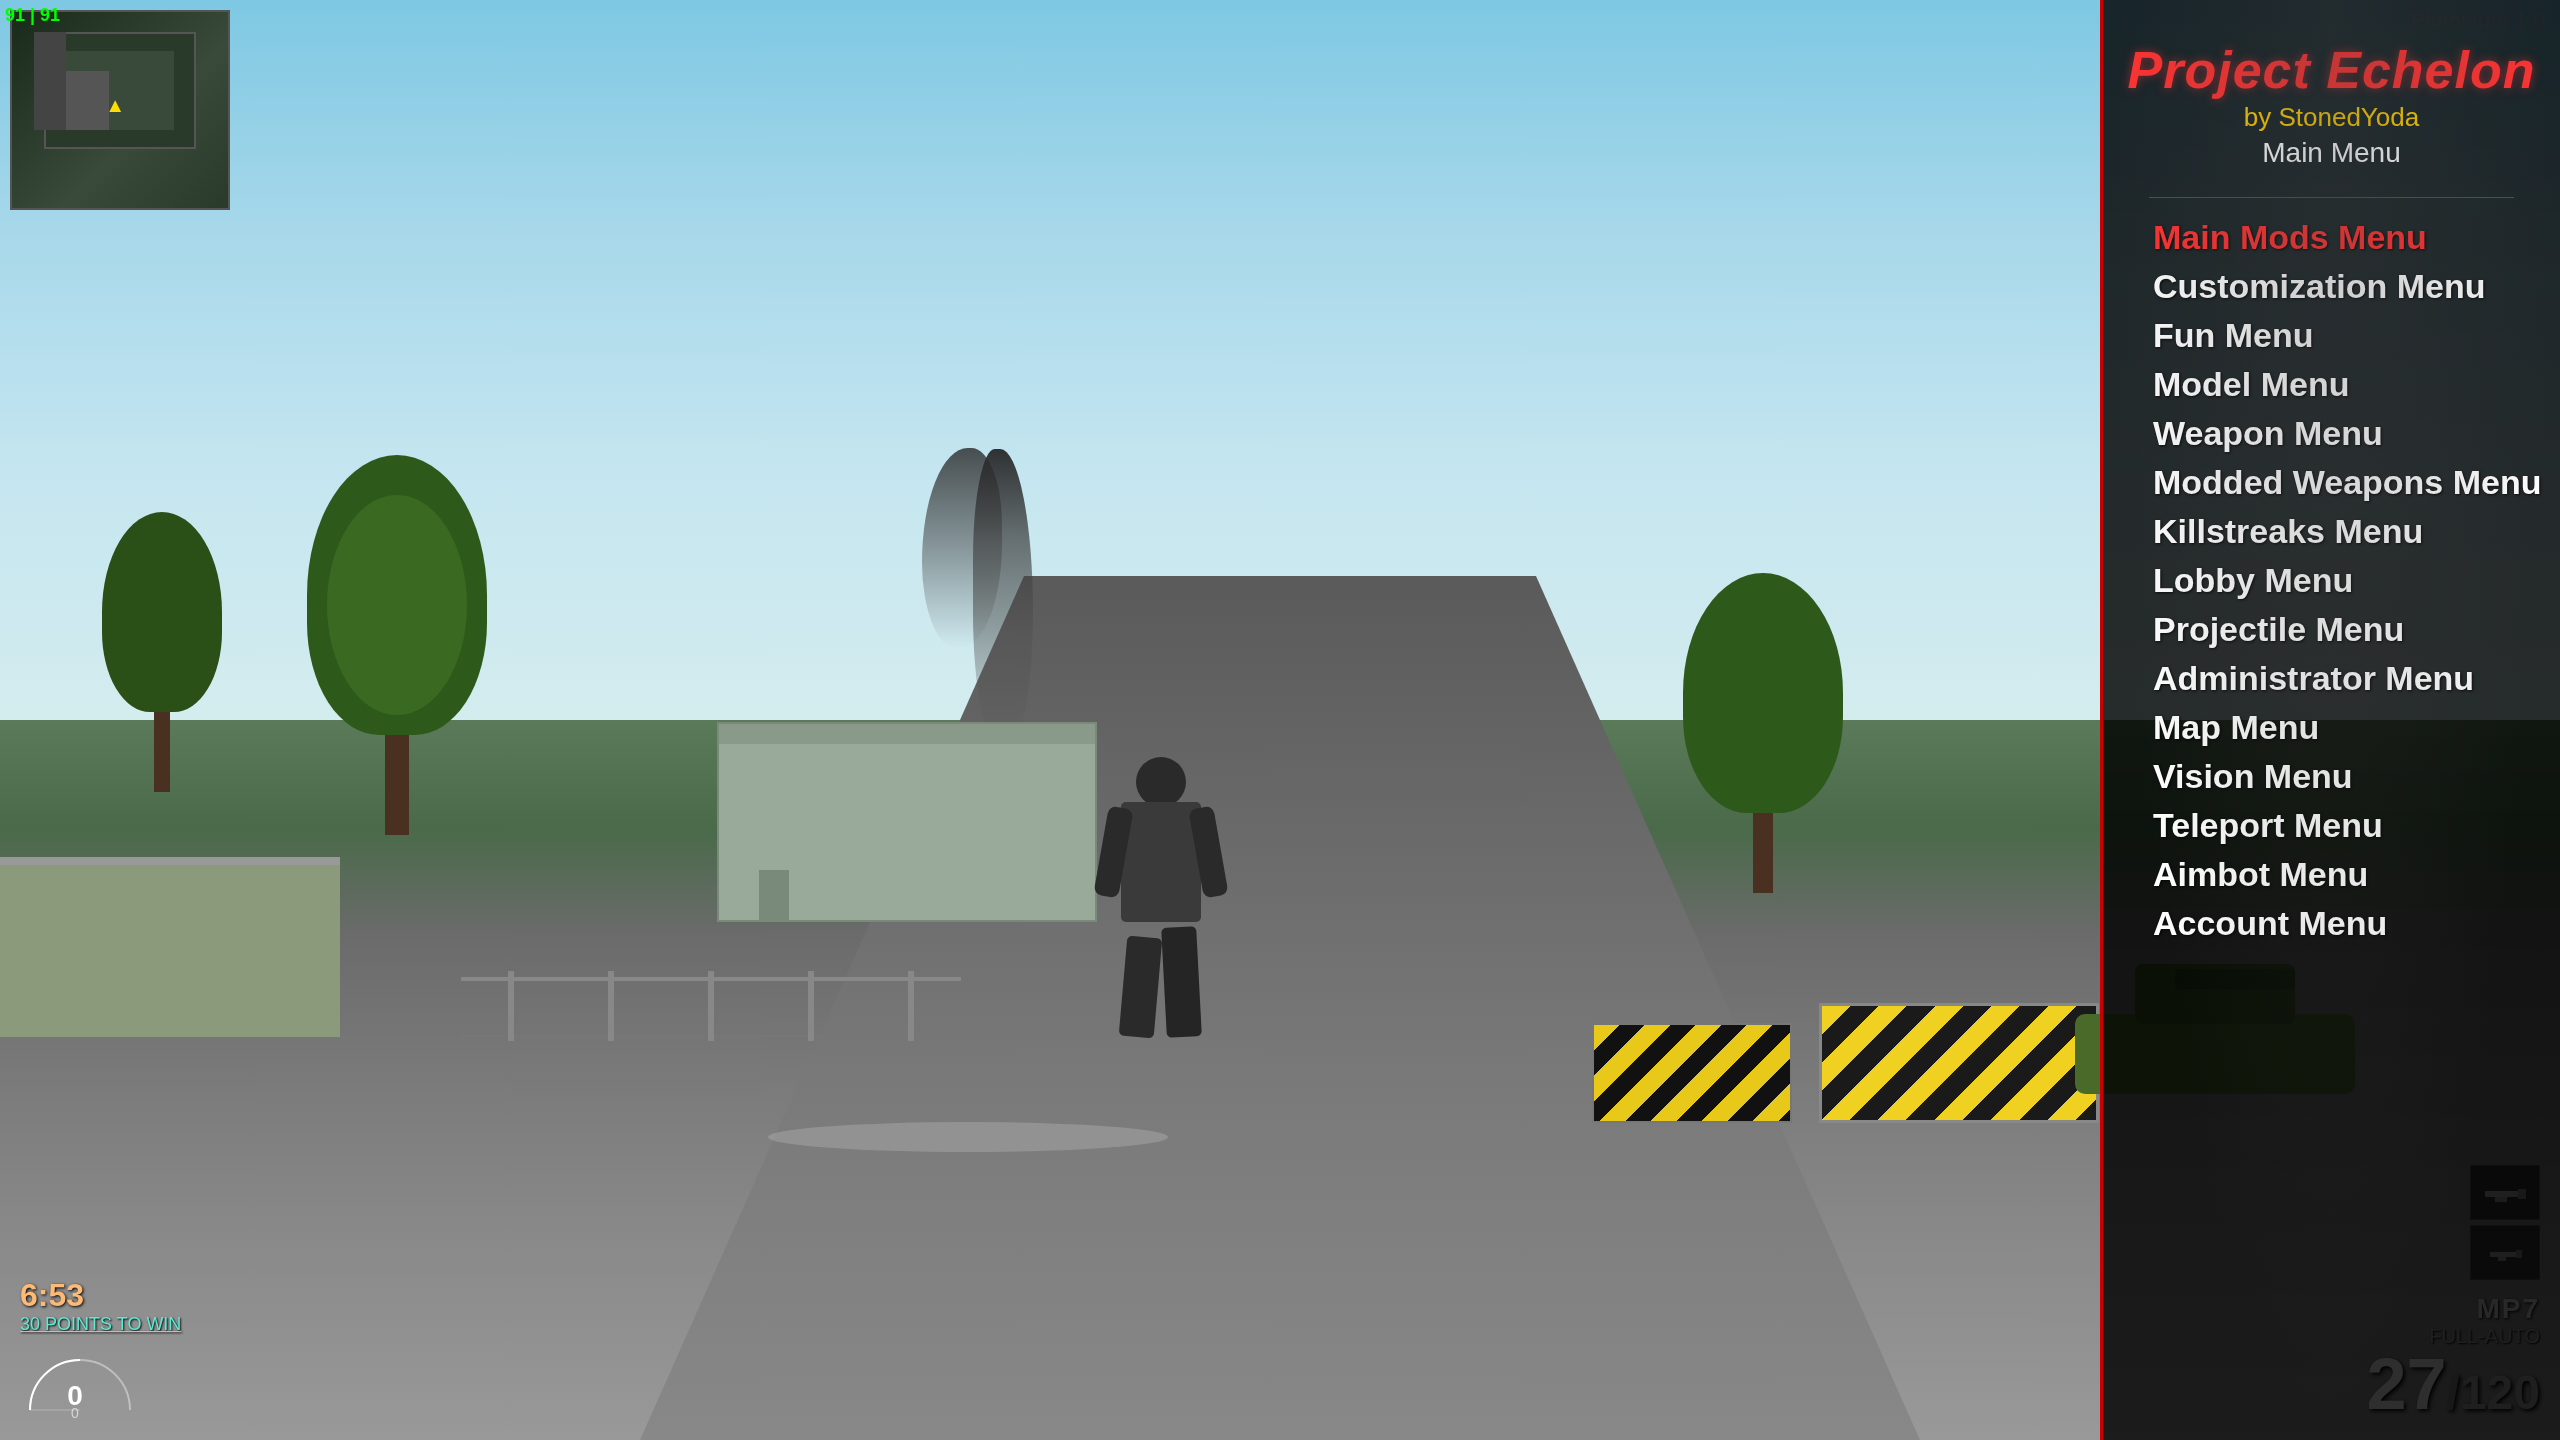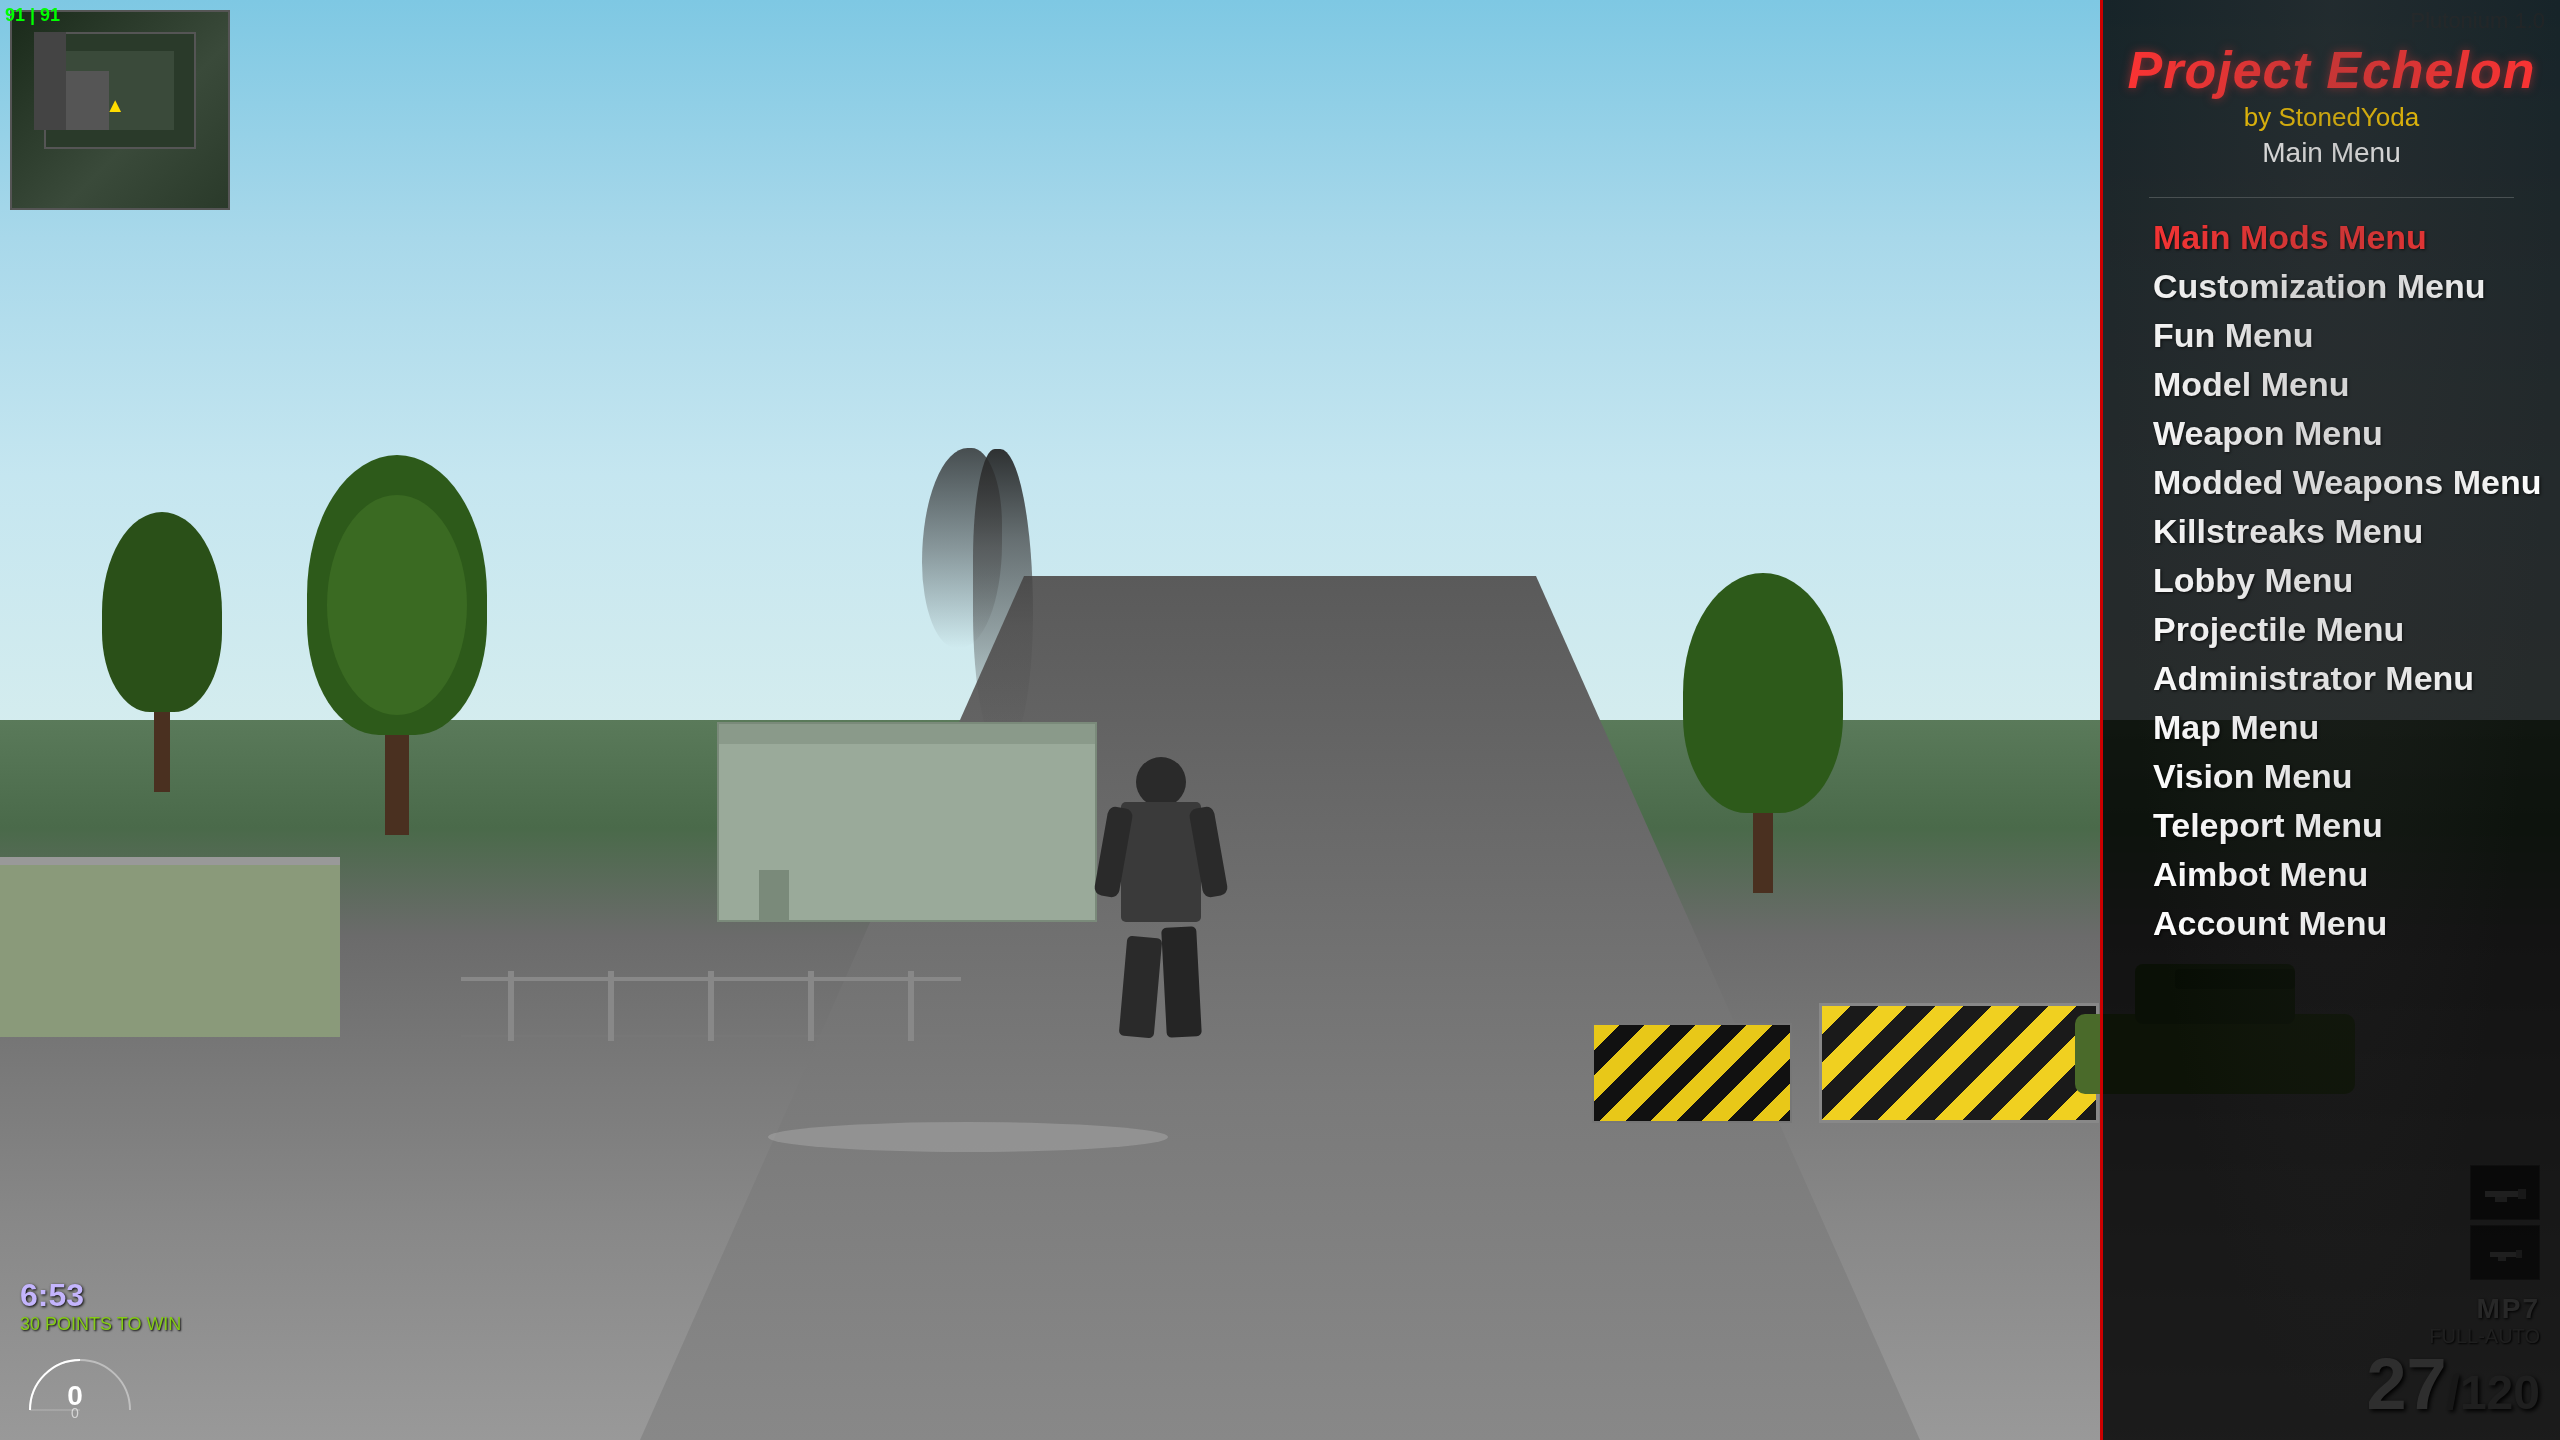--- a/index.html
+++ b/index.html
@@ -87,28 +87,29 @@
     #hud-bottom-left {
       position: absolute;
       bottom: 20px;
       left: 20px;
       color: white;
     }
 
     .hud-timer {
       font-size: 32px;
       font-weight: bold;
-      color: #c4b5fd;
+      color: #fdba74;
       text-shadow: 1px 1px 3px black;
     }
 
     .hud-points {
       font-size: 18px;
-      color: #84cc16;
+      color: #5eead4;
       text-shadow: 1px 1px 2px black;
+      text-decoration: underline;
     }
 
     .hud-score-arc {
       width: 120px;
       height: 80px;
       position: relative;
       margin-top: 5px;
     }
 
     .hud-score-arc svg {

